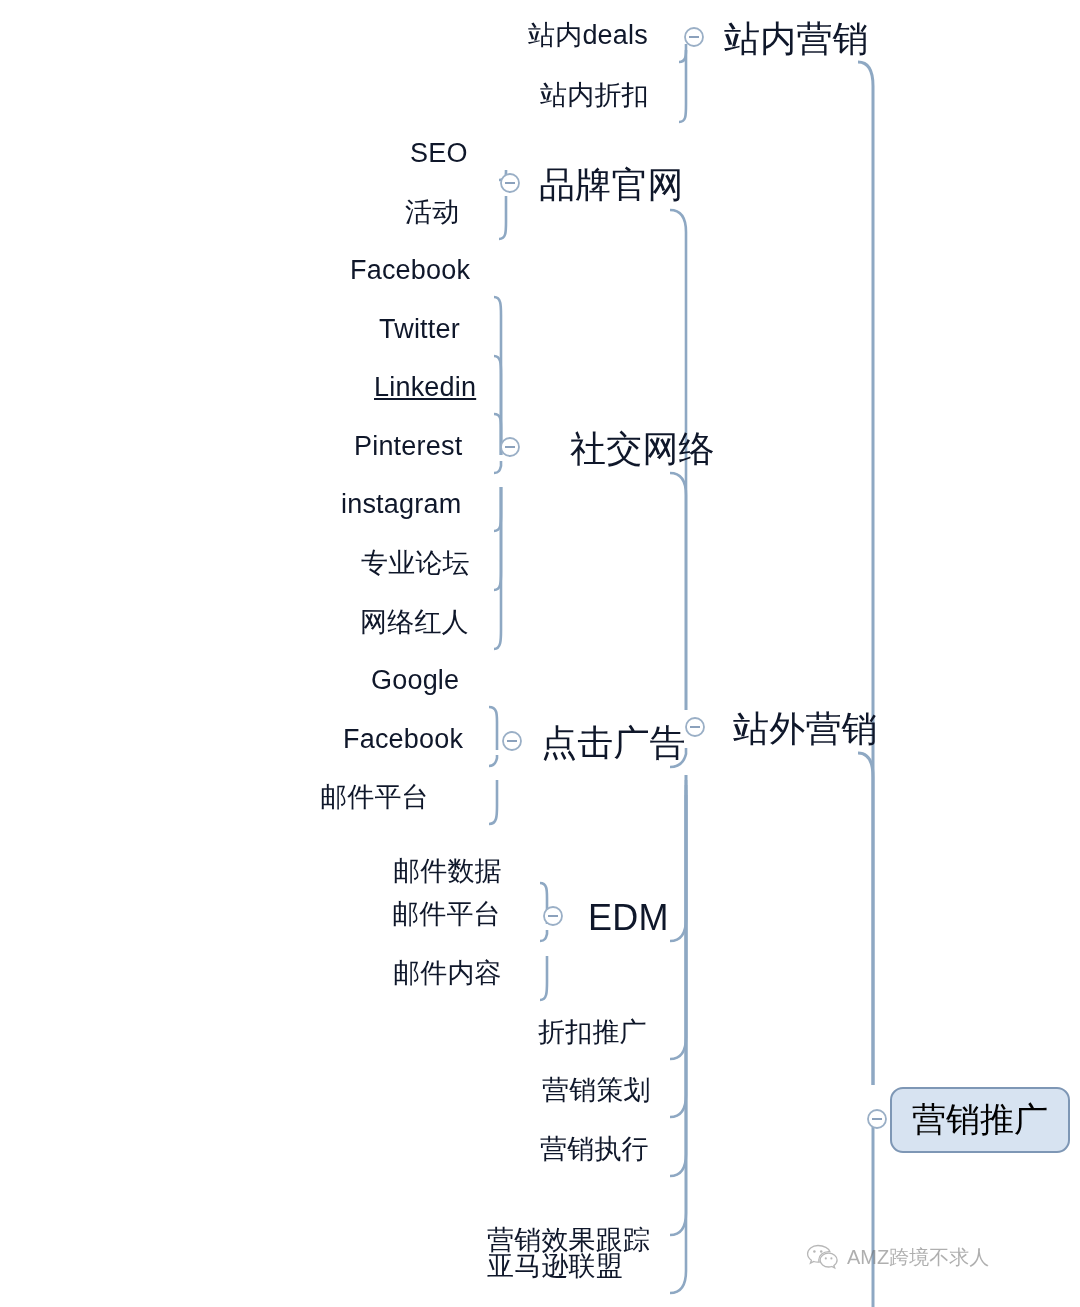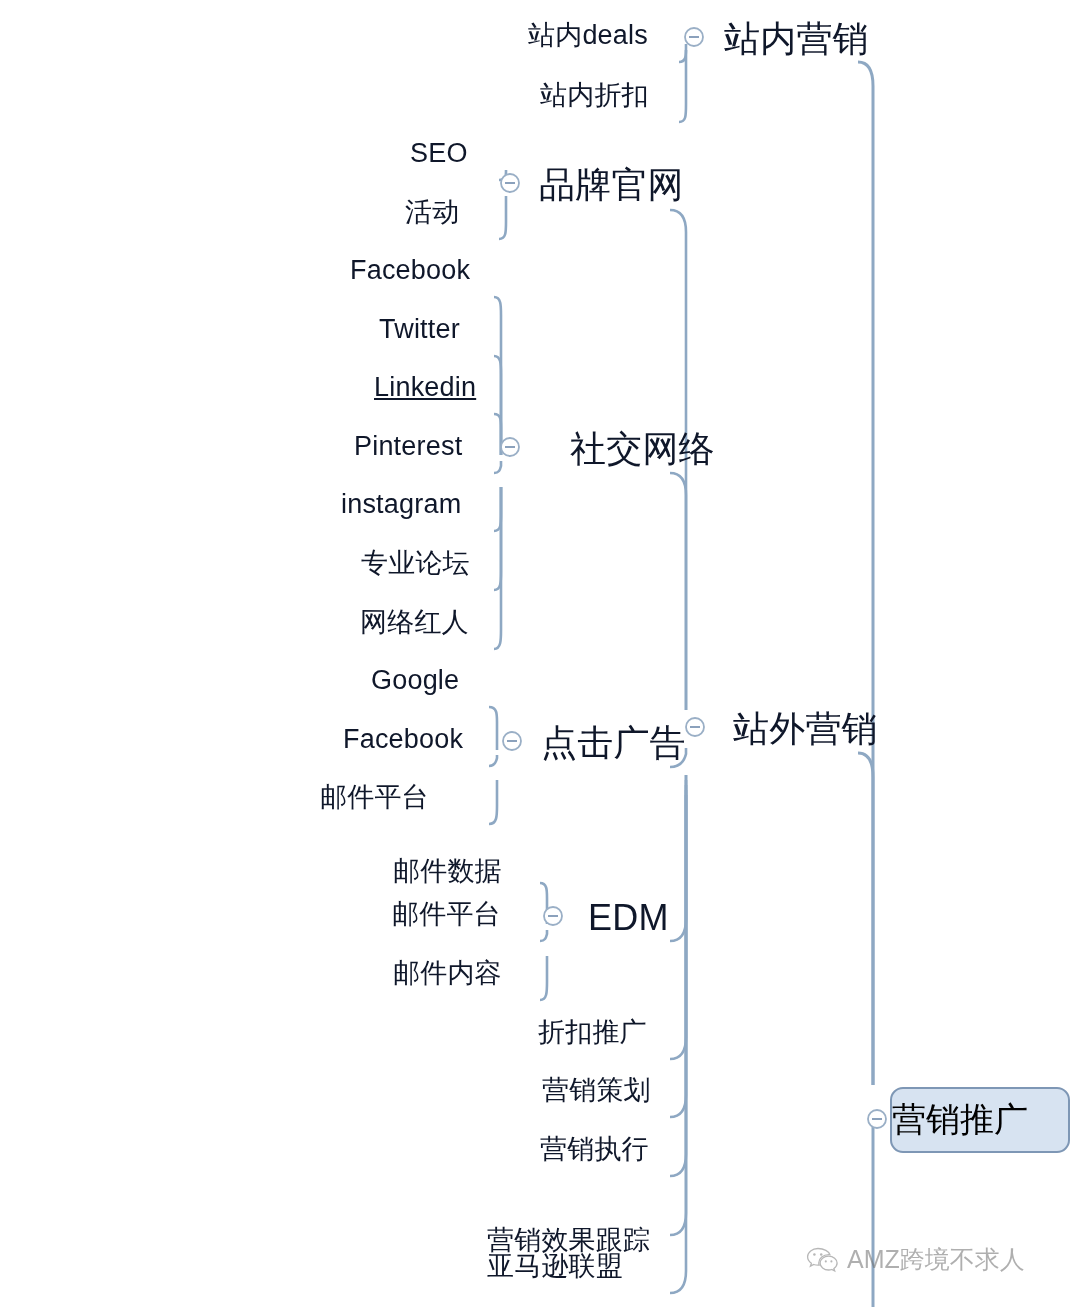--- a/index.html
+++ b/index.html
@@ -39,33 +39,33 @@
     font-size: 34px;
   }
   .root-box {
     position: absolute;
     background: #d7e3f1;
     border: 2px solid #7e97b5;
     border-radius: 13px;
     box-sizing: border-box;
     display: flex;
     align-items: center;
-    justify-content: flex-start;
+    justify-content: center;
   }
   .watermark {
     position: absolute;
     left: 806px;
     top: 1243px;
     display: flex;
     align-items: center;
     gap: 7px;
     opacity: 0.55;
   }
   .watermark-text {
-    font-size: 25px;
+    font-size: 20px;
     color: #6f6f6f;
     font-family: "Liberation Sans", "DejaVu Sans", sans-serif;
     white-space: nowrap;
   }
   .wechat-icon { display: block; }
 </style>
 </head>
 <body>
 
 <svg id="mindmap" viewBox="0 0 1080 1307" xmlns="http://www.w3.org/2000/svg">

